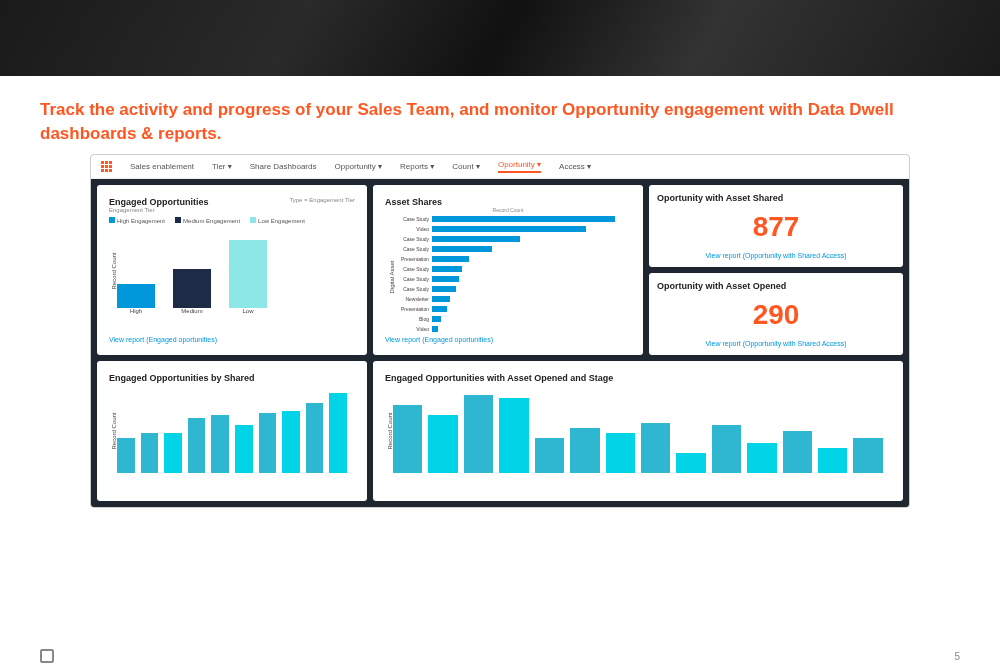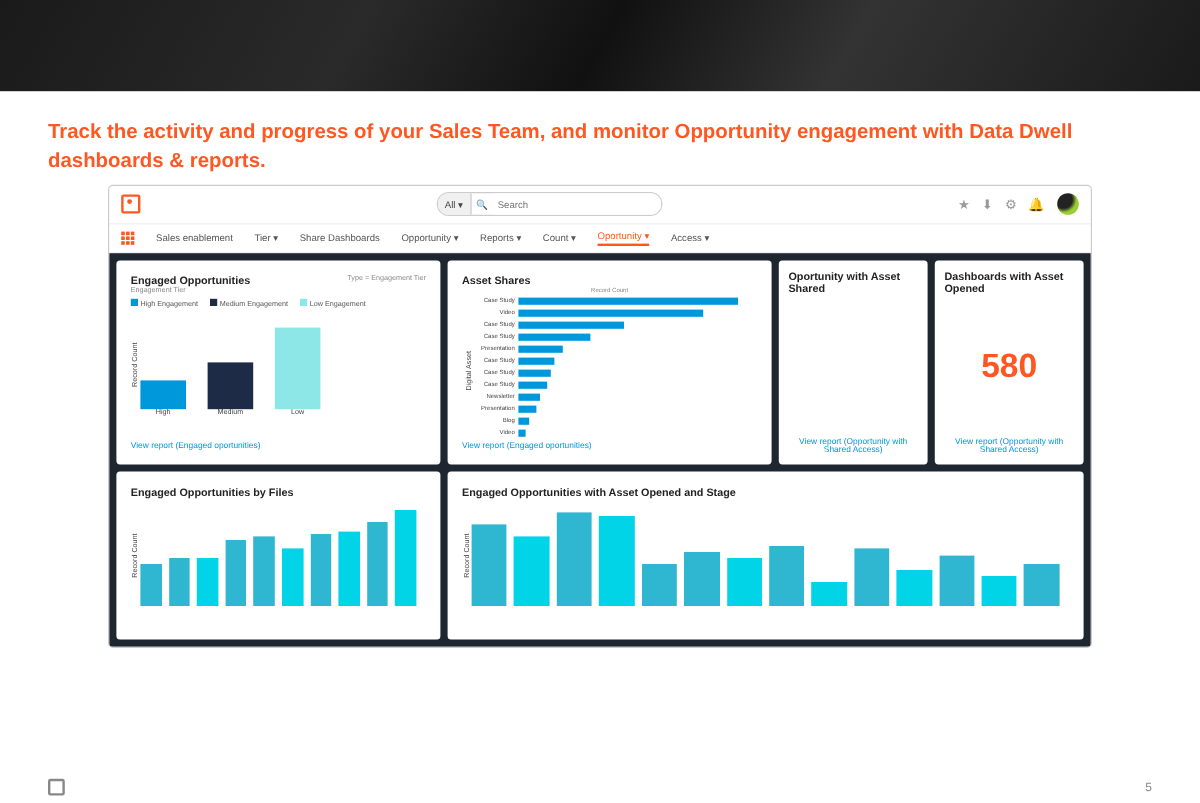--- a/index.html
+++ b/index.html
@@ -20,21 +20,21 @@
 .grid-icon { display: inline-grid; grid-template-columns: repeat(3,3px); grid-template-rows: repeat(3,3px); gap: 1px; }
 .grid-icon i { background: #ff5722; }
 .nav-item { cursor: pointer; display: flex; align-items: center; gap: 2px; }
 .nav-item.active { color: #ff5722; border-bottom: 2px solid #ff5722; padding-bottom: 2px; }
 .dash-body { background: #1e2730; padding: 6px; display: grid; grid-template-columns: 270px 270px 1fr; grid-template-rows: 170px 140px; gap: 6px; }
 .card { background: #ffffff; border-radius: 3px; padding: 12px; display: flex; flex-direction: column; }
 .card-title { font-size: 9px; font-weight: bold; color: #222; }
 .card-sub { font-size: 6px; color: #888; }
 .link { color: #0098db; font-size: 7px; cursor: pointer; }
 .big-num { color: #ff5722; font-size: 28px; font-weight: bold; text-align: center; margin: 4px 0; }
-.metric-cards { display: flex; gap: 6px; }
+.metric-cards { display: flex; flex-direction: column; gap: 6px; }
 .metric-card { background: #fff; border-radius: 3px; padding: 8px; flex: 1; display: flex; flex-direction: column; justify-content: space-between; }
 .legend { display: flex; gap: 10px; font-size: 6px; color: #555; margin: 4px 0; align-items: center; }
 .swatch { width: 6px; height: 6px; display: inline-block; margin-right: 2px; }
 .barchart { display: flex; align-items: flex-end; gap: 18px; height: 80px; padding: 0 8px; position: relative; }
 .barchart .bar { width: 38px; }
 .axis-lbl { font-size: 6px; color: #444; text-align: center; }
 .ylabel { font-size: 6px; color: #444; transform: rotate(-90deg); position: absolute; left: -14px; top: 50%; white-space: nowrap; }
 .hbar-row { display: flex; align-items: center; gap: 3px; font-size: 5px; color: #444; height: 9px; }
 .hbar-row .lbl { width: 40px; text-align: right; }
 .hbar-row .track { flex: 1; position: relative; height: 6px; }
@@ -53,37 +53,20 @@
 </style>
 </head>
 <body>
 
 <div class="hero-bg"></div>
 
 <div class="headline">Track the activity and progress of your Sales Team, and monitor Opportunity engagement with Data Dwell dashboards &amp; reports.</div>
 
 <div class="app-frame">
 
-  <div class="topbar">
-    <span class="logo"></span>
-    <div class="flex-grow"></div>
-    <div class="search-wrap">
-      <span class="search-all">All ▾</span>
-      <span class="search-icon">🔍</span>
-      <input type="text" placeholder="Search" style="">
-    </div>
-    <div class="flex-grow"></div>
-    <div class="top-icons">
-      <span>★</span>
-      <span>⬇</span>
-      <span>⚙</span>
-      <span>🔔</span>
-      <span class="avatar"></span>
-    </div>
-  </div>
 
   <div class="navbar">
     <span class="grid-icon">
         <i></i>
         <i></i>
         <i></i>
         <i></i>
         <i></i>
         <i></i>
         <i></i>
@@ -206,31 +189,32 @@
             </span>
           </div>
         </div>
       <div style="flex:1"></div>
       <span class="link">View report (Engaged oportunities)</span>
     </div>
 
     <div class="metric-cards">
       <div class="metric-card">
         <span class="card-title">Oportunity with Asset Shared</span>
+        <span class="big-num">877</span>
         <span class="link" style="text-align:center">View report (Opportunity with Shared Access)</span>
       </div>
       <div class="metric-card">
-        <span class="card-title">Dashboards with Asset Opened</span>
-        <span class="big-num">580</span>
+        <span class="card-title">Oportunity with Asset Opened</span>
+        <span class="big-num">290</span>
         <span class="link" style="text-align:center">View report (Opportunity with Shared Access)</span>
       </div>
     </div>
 
     <div class="card card-row2">
-      <span class="card-title">Engaged Opportunities by Files</span>
+      <span class="card-title">Engaged Opportunities by Shared</span>
       <div class="stage-chart" id="chart-stages">
         <span class="ylabel">Record Count</span>
       <div class="sbar" style="height: 35px; background: rgb(47, 182, 208);"></div>
           <div class="sbar" style="height: 40px; background: rgb(47, 182, 208);"></div>
           <div class="sbar" style="height: 40px; background: rgb(0, 212, 230);"></div>
           <div class="sbar" style="height: 55px; background: rgb(47, 182, 208);"></div>
           <div class="sbar" style="height: 58px; background: rgb(47, 182, 208);"></div>
           <div class="sbar" style="height: 48px; background: rgb(0, 212, 230);"></div>
           <div class="sbar" style="height: 60px; background: rgb(47, 182, 208);"></div>
           <div class="sbar" style="height: 62px; background: rgb(0, 212, 230);"></div>

